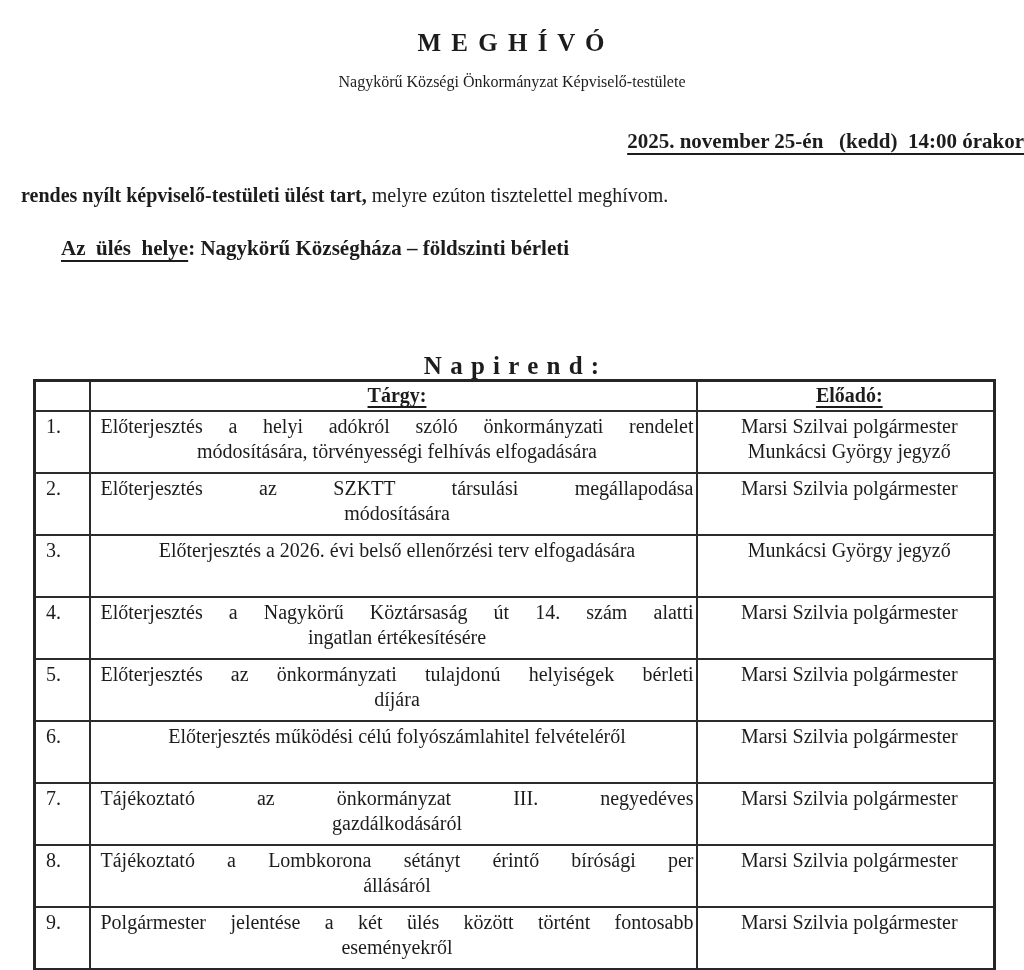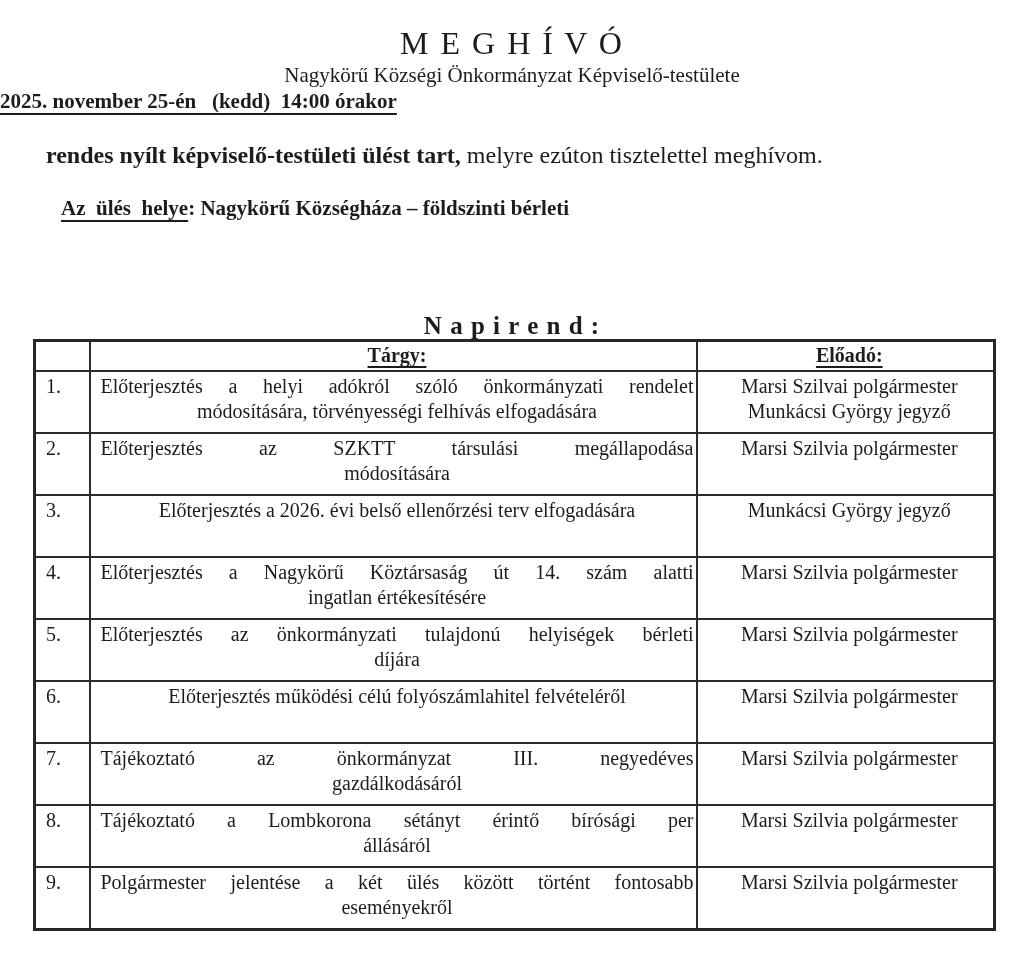--- a/index.html
+++ b/index.html
@@ -13,46 +13,47 @@
     overflow: hidden;
     font-family: "Liberation Serif", "DejaVu Serif", serif;
     color: #1c1c1c;
     position: relative;
   }
   .page {
     padding-top: 26px;
   }
   .doc-title {
     text-align: center;
-    font-size: 32px;
-    font-weight: normal;
+    font-size: 25px;
+    font-weight: bold;
     letter-spacing: 2px;
     line-height: 34px;
   }
   .doc-subtitle {
     text-align: center;
+    font-size: 16px;
+    line-height: 26px;
+    margin-top: 9px;
+  }
+  .meeting-datetime {
+    text-align: right;
     font-size: 21px;
-    line-height: 26px;
-    margin-top: 2px;
-  }
-  .meeting-datetime {
-    text-align: left;
-    font-size: 21px;
-    font-weight: bold;
+    font-weight: bold;
+    margin-top: 33px;
     line-height: 26px;
   }
   .meeting-datetime span {
     white-space: pre-wrap;
     text-decoration: underline;
     text-decoration-thickness: 2px;
     text-underline-offset: 5px;
   }
   .intro-line {
-    margin: 29px 40px 0 46px;
-    font-size: 24px;
+    margin: 29px 40px 0 21px;
+    font-size: 20px;
     line-height: 25px;
   }
   .intro-line .b { font-weight: bold; }
   .location-line {
     margin: 27px 40px 0 45px;
     font-size: 21px;
     font-weight: bold;
     line-height: 26px;
   }
   .location-line .u {

